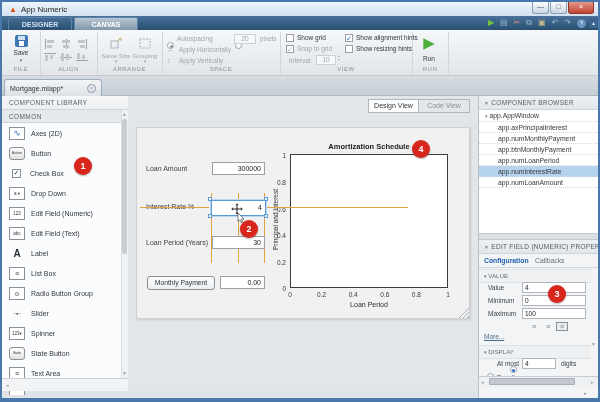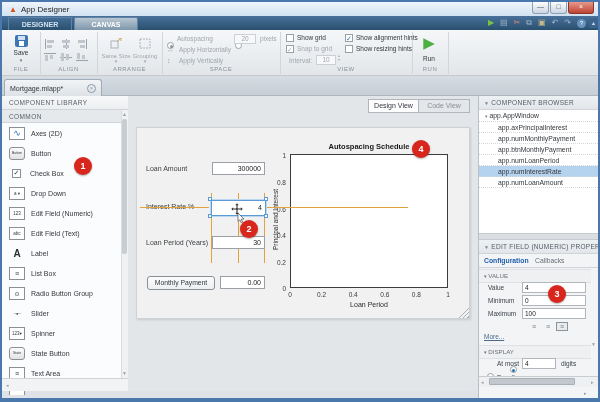--- a/index.html
+++ b/index.html
@@ -131,21 +131,21 @@
 <div id="win">
   
   <div class="abs frame" style="left:0;top:0;width:600px;height:2px"></div>
   <div class="abs frame" style="left:0;top:0;width:2px;height:402px"></div>
   <div class="abs frame" style="left:598px;top:0;width:2px;height:402px"></div>
   <div class="abs frame" style="left:0;top:398px;width:600px;height:4px"></div>
 
   
   <div class="abs titlebar">
     <span class="abs applogo">▲</span>
-    <span class="abs apptitle">App Designer</span>
+    <span class="abs apptitle">App Numeric</span>
     <div class="abs winbtns">
       <span class="wb">—</span>
       <span class="wb">□</span>
       <span class="wb close">×</span>
     </div>
   </div>
 
   
   <div class="abs tabstrip"></div>
   <div class="abs rtab" style="left:8px">DESIGNER</div>
@@ -381,21 +381,21 @@
       </svg>
   </span>
 
   <span class="abs clabel" style="left:146px;top:238px">Loan Period (Years)</span>
   <span class="abs efield" style="left:212px;top:236px;width:53px;height:13px;line-height:11px;z-index:2">30</span>
 
   <span class="abs mpbtn" style="left:147px;top:276px;width:68px;height:14px">Monthly Payment</span>
   <span class="abs efield" style="left:220px;top:276px;width:45px;height:13px;line-height:11px">0.00</span>
 
   
-  <div class="abs ctitle">Autospacing Schedule</div>
+  <div class="abs ctitle">Amortization Schedule</div>
   <div class="abs plotbox"></div>
   <span class="abs tick ytick" style="left:262px;top:155px">1</span>
   <span class="abs tick ytick" style="left:262px;top:181.8px">0.8</span>
   <span class="abs tick ytick" style="left:262px;top:208.6px">0.6</span>
   <span class="abs tick ytick" style="left:262px;top:235.4px">0.4</span>
   <span class="abs tick ytick" style="left:262px;top:262.2px">0.2</span>
   <span class="abs tick ytick" style="left:262px;top:288px">0</span>
   <span class="abs tick xtick" style="left:290px;top:291px">0</span>
   <span class="abs tick xtick" style="left:321.6px;top:291px">0.2</span>
   <span class="abs tick xtick" style="left:353.2px;top:291px">0.4</span>

